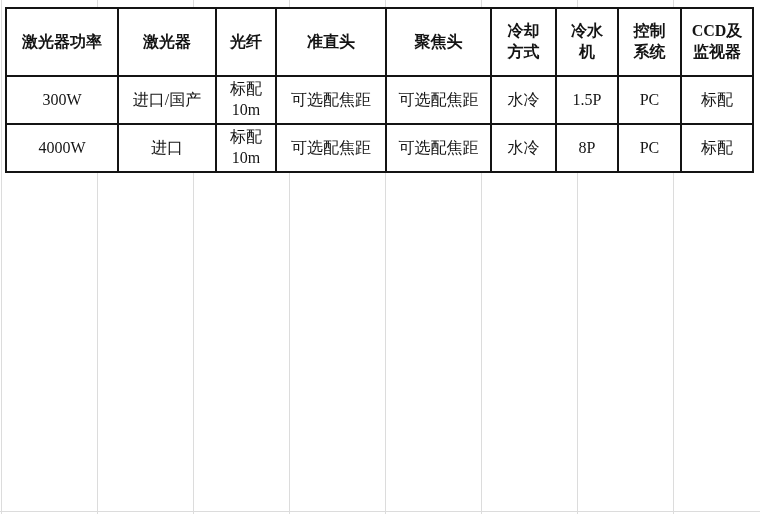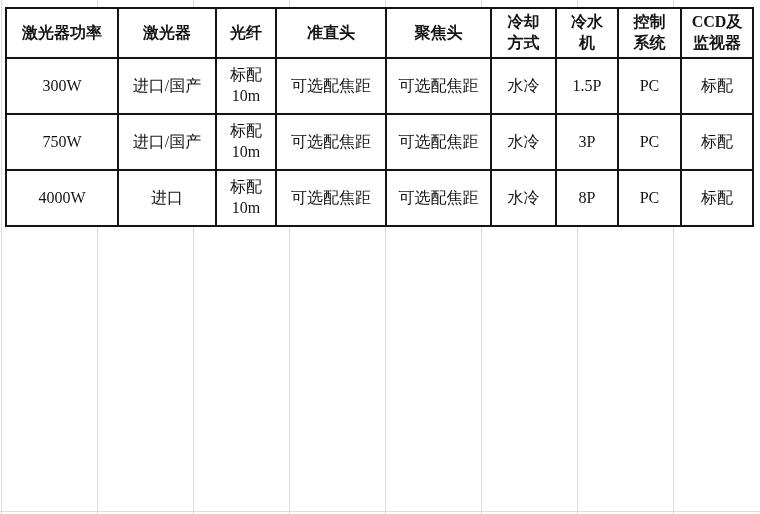--- a/index.html
+++ b/index.html
@@ -39,22 +39,22 @@
     border: 2px solid #141414;
     text-align: center;
     vertical-align: middle;
     white-space: pre-line;
     color: #141414;
     font-size: 16px;
     line-height: 1.3;
     padding: 0;
     overflow: hidden;
   }
-  .spec-table thead tr { height: 50px; }
-  .spec-table tbody tr { height: 56px; }
+  .spec-table thead tr { height: 68px; }
+  .spec-table tbody tr { height: 48px; }
   .spec-table th { font-weight: bold; }
   .spec-table td { font-weight: normal; }
 </style>
 </head>
 <body>
 
 <div class="gridlines"></div>
 <div class="gridline-bottom"></div>
 
 <table class="spec-table">
@@ -93,32 +93,20 @@
         <td>标配
 10m</td>
         <td>可选配焦距</td>
         <td>可选配焦距</td>
         <td>水冷</td>
         <td>1.5P</td>
         <td>PC</td>
         <td>标配</td>
       </tr>
       <tr>
-        <td>750W</td>
-        <td>进口/国产</td>
-        <td>标配
-10m</td>
-        <td>可选配焦距</td>
-        <td>可选配焦距</td>
-        <td>水冷</td>
-        <td>3P</td>
-        <td>PC</td>
-        <td>标配</td>
-      </tr>
-      <tr>
         <td>4000W</td>
         <td>进口</td>
         <td>标配
 10m</td>
         <td>可选配焦距</td>
         <td>可选配焦距</td>
         <td>水冷</td>
         <td>8P</td>
         <td>PC</td>
         <td>标配</td>

